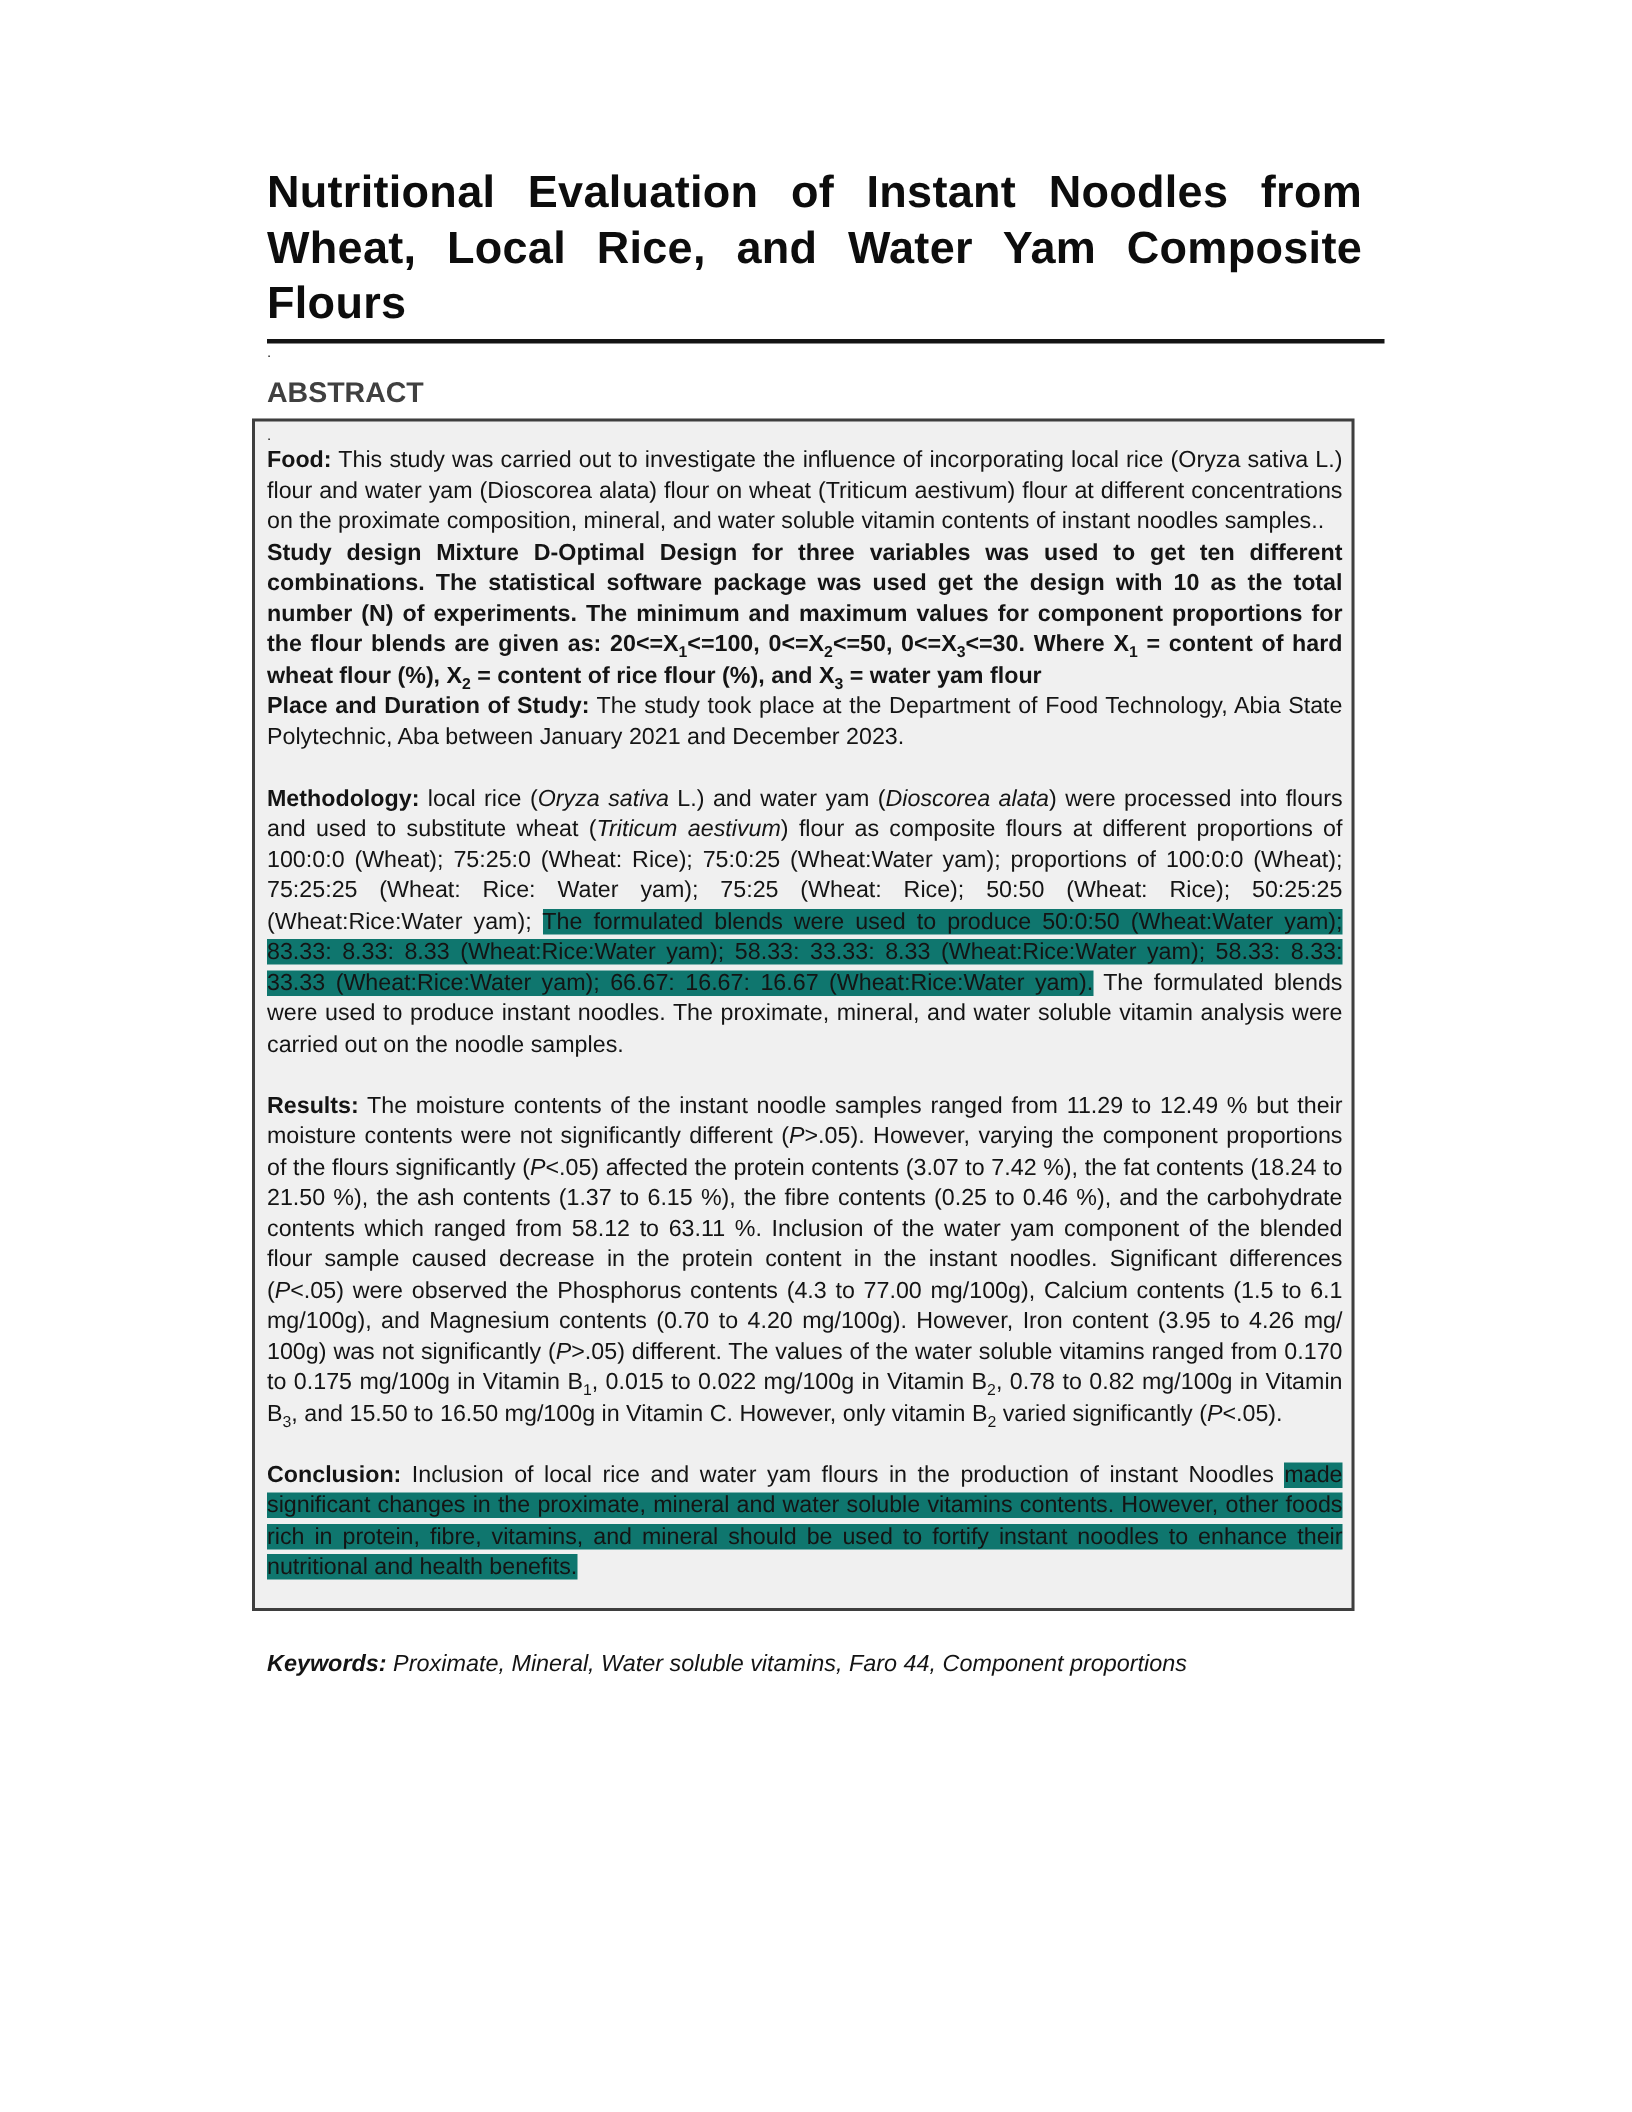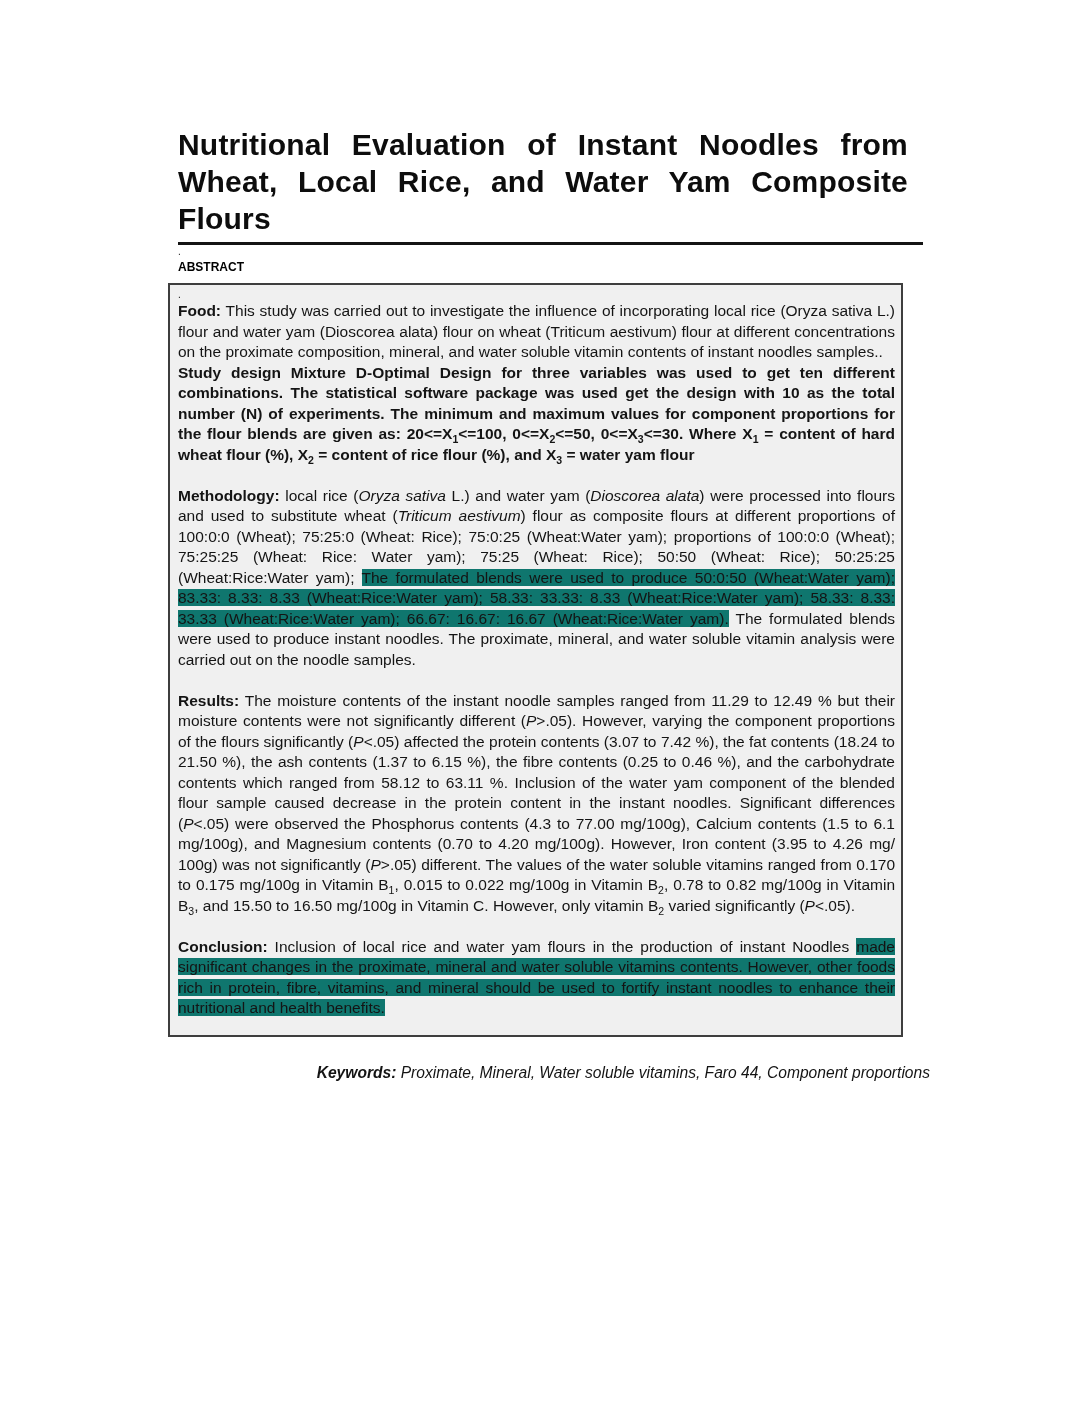--- a/index.html
+++ b/index.html
@@ -5,21 +5,21 @@
   * { box-sizing: border-box; }
   html, body {
     margin: 0; padding: 0;
     width: 1088px; height: 1408px;
     background: #ffffff;
     font-family: "Liberation Sans", "DejaVu Sans", sans-serif;
     color: #141414;
     overflow: hidden;
   }
   .page { position: relative; width: 1088px; height: 1408px; background: #ffffff; }
-  .content { position: absolute; left: 168px; top: 126px; width: 762px; }
+  .content { position: absolute; left: 168px; top: 110px; width: 762px; }
 
   h1.title {
     margin: 0 0 0 10px;
     width: 730px;
     font-size: 30px;
     line-height: 37px;
     font-weight: 700;
     letter-spacing: 0.2px;
     text-align: justify;
     color: #0d0d0d;
@@ -28,25 +28,25 @@
     margin: 5px 0 0 10px;
     width: 745px; height: 3px;
     background: #141414;
   }
   .pre-dot {
     margin: 1px 0 0 10px;
     font-size: 10px; line-height: 11px;
     color: #222222;
   }
   h2.abstract-h {
-    margin: 0 0 6px 10px;
-    font-size: 12px;
+    margin: 12px 0 6px 10px;
+    font-size: 19px;
     line-height: 20px;
     font-weight: 700;
-    color: #000000;
+    color: #404040;
   }
   .abstract-box {
     width: 735px;
     border: 2px solid #3e3e3e;
     background: #f0f0f0;
     padding: 3px 6px 16px 8px;
   }
   .abstract-box p {
     margin: 0;
     font-size: 15.5px;
@@ -55,42 +55,42 @@
     color: #141414;
   }
   .abstract-box p.dotline { font-size: 10px; line-height: 13px; text-align: left; }
   .abstract-box p.blank { height: 20.5px; }
   .b { font-weight: 700; }
   .i { font-style: italic; }
   .hl { background: #0f766e; }
   sub { font-size: 0.68em; line-height: 0; }
 
   .keywords {
-    margin: 26px 0 0 22px;
+    margin: 26px 0 0 10px;
     font-size: 15.6px;
     line-height: 20px;
     font-style: italic;
     color: #141414;
-    text-align: right;
   }
   .kw-label { font-weight: 700; }
 </style>
 </head>
 <body>
 
 <div class="page">
   <div class="content">
     <h1 class="title">Nutritional Evaluation of Instant Noodles from Wheat, Local Rice, and Water Yam Composite Flours</h1>
     <div class="title-rule"></div>
     <div class="pre-dot">.</div>
     <h2 class="abstract-h">ABSTRACT</h2>
     <div class="abstract-box">
         <p class="dotline"><span>.</span></p>
         <p><span class="b">Food:</span><span> This study was carried out to investigate the influence of incorporating local rice (Oryza sativa L.) flour and water yam (Dioscorea alata) flour on wheat (Triticum aestivum) flour at different concentrations on the proximate composition, mineral, and water soluble vitamin contents of instant noodles samples..</span></p>
         <p><span class="b">Study design Mixture D-Optimal Design for three variables was used to get ten different combinations. The statistical software package was used get the design with 10 as the total number (N) of experiments. The minimum and maximum values for component proportions for the flour blends are given as: 20&lt;=X</span><sub class="b">1</sub><span class="b">&lt;=100, 0&lt;=X</span><sub class="b">2</sub><span class="b">&lt;=50, 0&lt;=X</span><sub class="b">3</sub><span class="b">&lt;=30. Where X</span><sub class="b">1</sub><span class="b"> = content of hard wheat flour (%), X</span><sub class="b">2</sub><span class="b"> = content of rice flour (%), and X</span><sub class="b">3</sub><span class="b"> = water yam flour</span></p>
+        <p><span class="b">Place and Duration of Study:</span><span> The study took place at the Department of Food Technology, Abia State Polytechnic, Aba between January 2021 and December 2023.</span></p>
         <p class="blank">&nbsp;</p>
         <p><span class="b">Methodology:</span><span> local rice (</span><span class="i">Oryza sativa</span><span> L.) and water yam (</span><span class="i">Dioscorea alata</span><span>) were processed into flours and used to substitute wheat (</span><span class="i">Triticum aestivum</span><span>) flour as composite flours at different proportions of 100:0:0 (Wheat); 75:25:0 (Wheat: Rice); 75:0:25 (Wheat:Water yam);  proportions of 100:0:0 (Wheat); 75:25:25 (Wheat: Rice: Water yam); 75:25 (Wheat: Rice); 50:50 (Wheat: Rice); 50:25:25 (Wheat:Rice:Water yam); </span><span class="hl">The formulated blends were used to produce 50:0:50 (Wheat:Water yam); 83.33: 8.33: 8.33 (Wheat:Rice:Water yam); 58.33: 33.33: 8.33 (Wheat:Rice:Water yam); 58.33: 8.33: 33.33 (Wheat:Rice:Water yam); 66.67: 16.67: 16.67 (Wheat:Rice:Water yam).</span><span> The formulated blends were used to produce instant noodles. The proximate, mineral, and water soluble vitamin analysis were carried out on the noodle samples.</span></p>
         <p class="blank">&nbsp;</p>
         <p><span class="b">Results:</span><span> The moisture contents of the instant noodle samples ranged from 11.29 to 12.49 % but their moisture contents were not significantly different (</span><span class="i">P</span><span>&gt;.05). However, varying the component proportions of the flours significantly (</span><span class="i">P</span><span>&lt;.05) affected the protein contents (3.07 to 7.42 %), the fat contents (18.24 to 21.50 %), the ash contents (1.37 to 6.15 %), the fibre contents (0.25 to 0.46 %), and the carbohydrate contents which ranged from 58.12 to 63.11 %. Inclusion of the water yam component of the blended flour sample caused decrease in the protein content in the instant noodles. Significant differences (</span><span class="i">P</span><span>&lt;.05) were observed the Phosphorus contents (4.3 to 77.00 mg/100g), Calcium contents (1.5 to 6.1 mg/100g), and Magnesium contents (0.70 to 4.20 mg/100g). However, Iron content (3.95 to 4.26 mg/ 100g) was not significantly (</span><span class="i">P</span><span>&gt;.05) different. The values of the water soluble vitamins ranged from 0.170 to 0.175 mg/100g in Vitamin B</span><sub>1</sub><span>, 0.015 to 0.022 mg/100g in Vitamin B</span><sub>2</sub><span>, 0.78 to 0.82 mg/100g in Vitamin B</span><sub>3</sub><span>, and 15.50 to 16.50 mg/100g in Vitamin C. However, only vitamin B</span><sub>2</sub><span> varied significantly (</span><span class="i">P</span><span>&lt;.05).</span></p>
         <p class="blank">&nbsp;</p>
         <p><span class="b">Conclusion:</span><span> Inclusion of local rice and water yam flours in the production of instant Noodles </span><span class="hl">made significant changes in the proximate, mineral and water soluble vitamins contents. However, other foods rich in protein, fibre, vitamins, and mineral should be used to fortify instant noodles to enhance their nutritional and health benefits.</span></p>
       </div>
     <p class="keywords">
       <span class="kw-label">Keywords:</span>
       <span>Proximate, Mineral, Water soluble vitamins, Faro 44, Component proportions</span>

